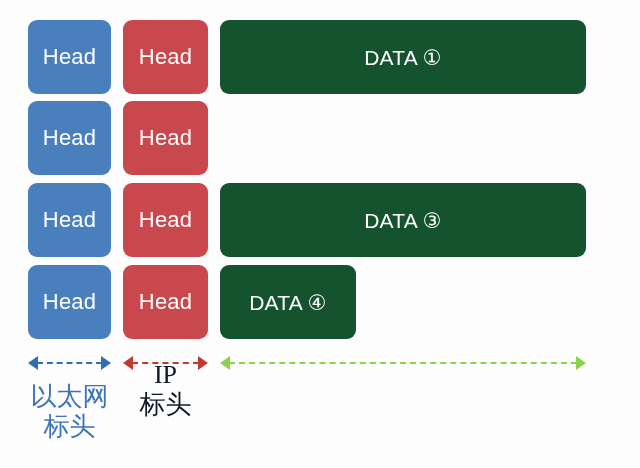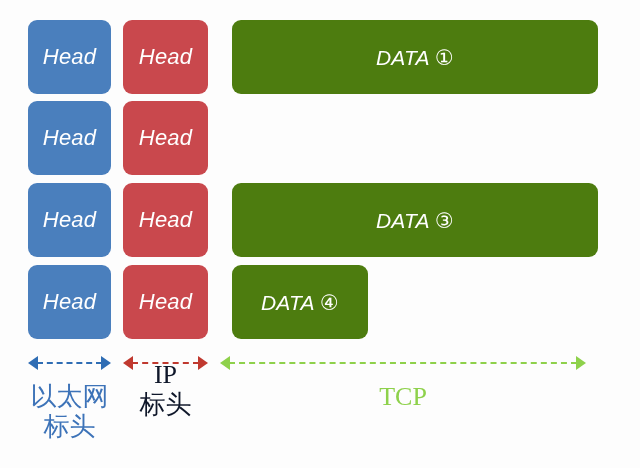--- a/index.html
+++ b/index.html
@@ -54,31 +54,30 @@
     background: #4a7fbd;
     justify-content: center;
   }
   .block.ip {
     left: 123px;
     width: 85px;
     background: #c9484d;
     justify-content: center;
   }
   .block.data {
-    left: 232px;
-    background: #4d7c0f;
+    left: 220px;
+    background: #14532d;
     justify-content: center;
   }
   .block.data.wide  { width: 366px; }
   .block.data.short { width: 136px; justify-content: center; }
 
   .block .label {
     white-space: nowrap;
     line-height: 1;
-    font-style: italic;
   }
   .block.data .label {
     font-size: 21px;
   }
 
   
   .measure {
     position: absolute;
     height: 22px;
   }
@@ -195,16 +194,15 @@
 
   <div class="caption eth">
     <span class="l1">以太网</span>
     <span class="l2">标头</span>
   </div>
   <div class="caption ip">
     <span class="l1">IP</span>
     <span class="l2">标头</span>
   </div>
   <div class="caption tcp">
-    <span class="l1">TCP</span>
   </div>
 
 </div>
 
 </body></html>

